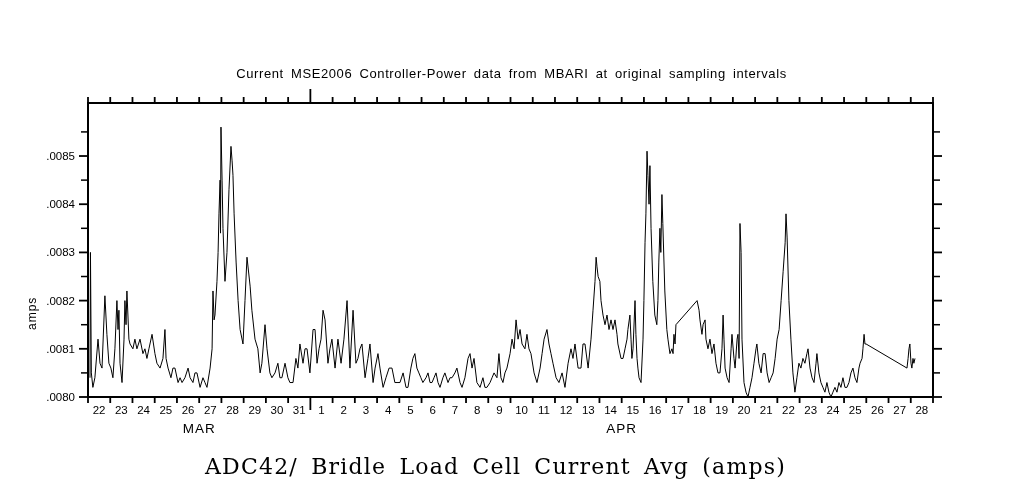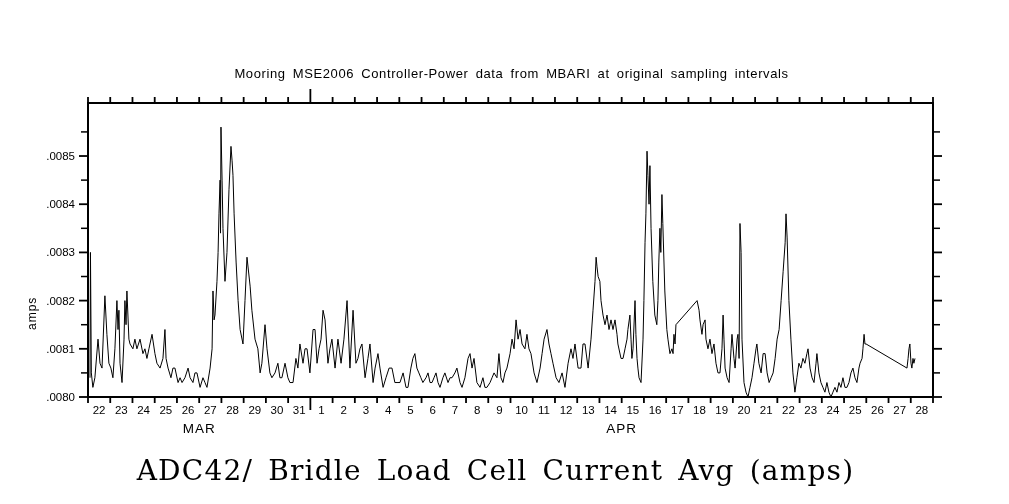--- a/index.html
+++ b/index.html
@@ -11,31 +11,31 @@
   .top-title{position:absolute;left:0;top:66px;width:1009px;text-align:center;
              padding-left:14px;box-sizing:border-box;font-size:13px;letter-spacing:0.6px;
              word-spacing:3px;}
   .y-axis-label{position:absolute;left:20px;top:290px;width:24px;height:46px;
                 display:flex;align-items:center;justify-content:center;
                 writing-mode:vertical-rl;transform:rotate(180deg);font-size:12px;
                 letter-spacing:1px;}
   .bottom-title{position:absolute;left:0;top:454px;width:977px;text-align:center;
                 padding-left:14px;box-sizing:border-box;
                 font-family:"DejaVu Serif","Liberation Serif",serif;
-                font-size:28px;letter-spacing:1.2px;word-spacing:5px;}
+                font-size:22px;letter-spacing:1.2px;word-spacing:5px;}
   svg{position:absolute;left:0;top:0;}
   svg text{font-family:"Liberation Sans",sans-serif;fill:#000;}
 </style>
 </head>
 <body>
 
 <div class="page">
 
 
-  <div class="top-title">Mooring MSE2006 Controller-Power data from MBARI at original sampling intervals</div>
+  <div class="top-title">Current MSE2006 Controller-Power data from MBARI at original sampling intervals</div>
 
   <div class="y-axis-label">amps</div>
 
   <svg id="plot-svg" width="1009" height="504">
       <rect x="88" y="103" width="845" height="294" fill="none" stroke="#000" stroke-width="2"></rect>
       <line x1="88" y1="397" x2="88" y2="403" stroke="#000" stroke-width="1.8"></line>
       <line x1="88" y1="103" x2="88" y2="97" stroke="#000" stroke-width="1.8"></line>
       <line x1="110.23684210526315" y1="397" x2="110.23684210526315" y2="403" stroke="#000" stroke-width="1.8"></line>
       <line x1="110.23684210526315" y1="103" x2="110.23684210526315" y2="97" stroke="#000" stroke-width="1.8"></line>
       <line x1="132.4736842105263" y1="397" x2="132.4736842105263" y2="403" stroke="#000" stroke-width="1.8"></line>

